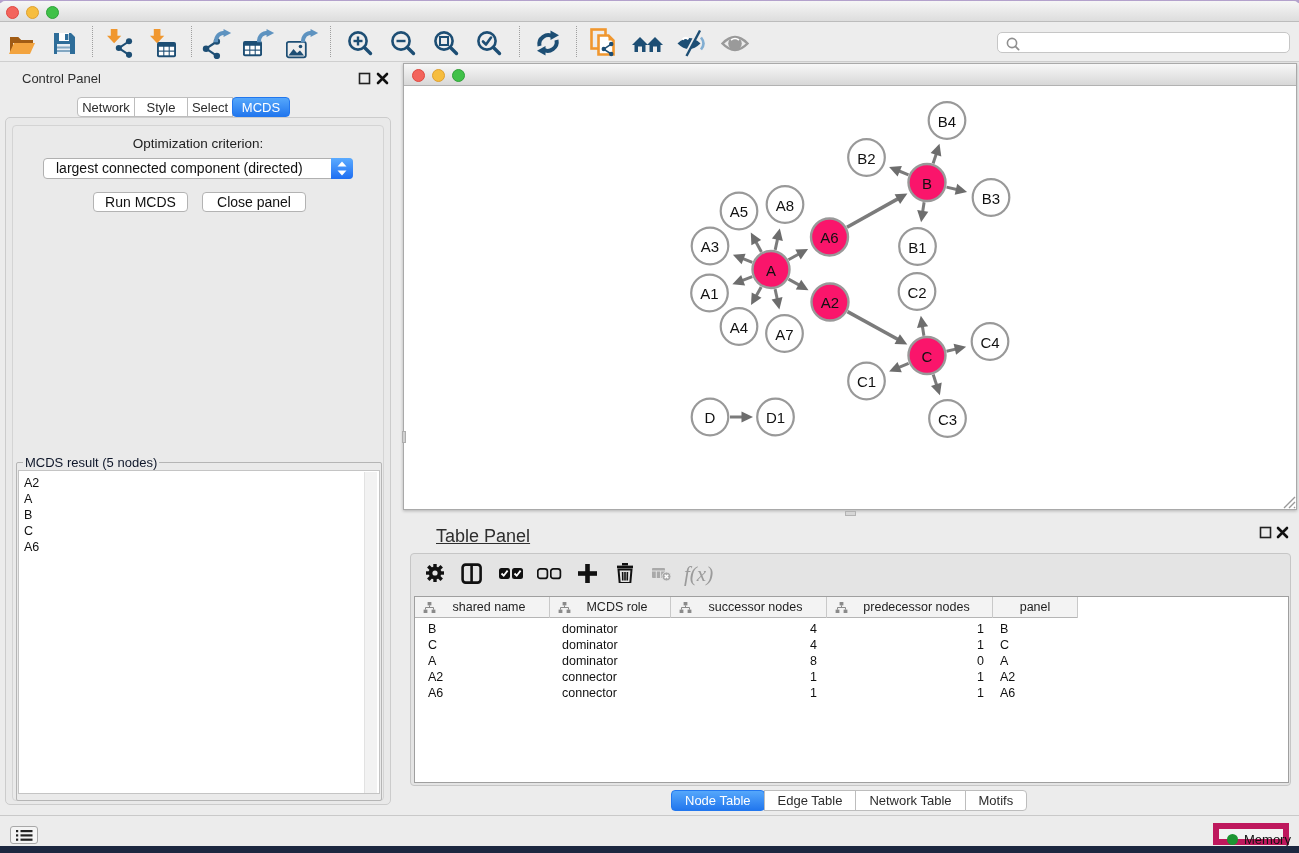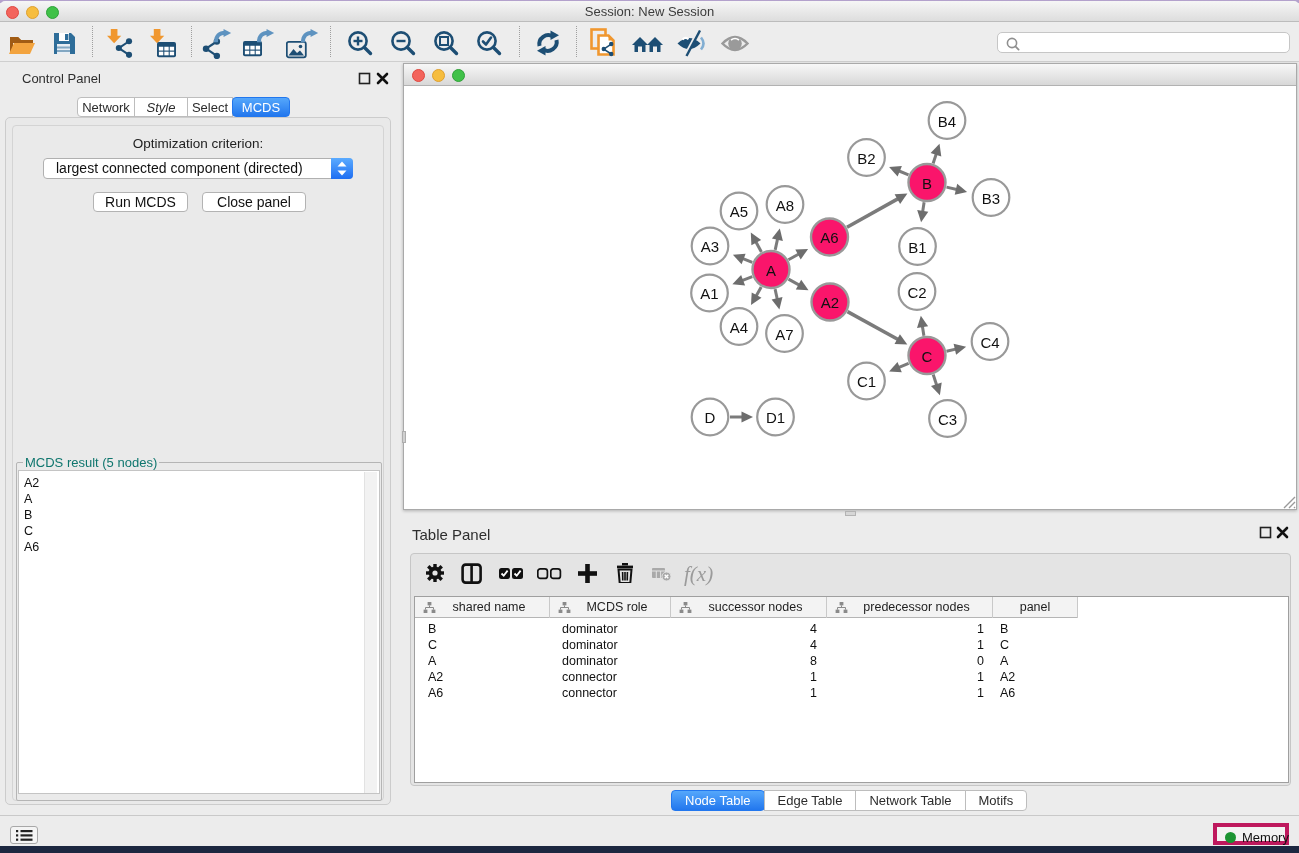--- a/index.html
+++ b/index.html
@@ -36,36 +36,36 @@
   .dropdown { left:43px; top:158px; width:310px; height:21px; background:#fff;
     border:1px solid #b0b0b0; border-radius:4px; font-size:14px; color:#111;
     line-height:19px; padding-left:12px; }
   .dd-btn { position:absolute; right:-1px; top:-1px; width:22px; height:21px;
     background:linear-gradient(#5babff,#1e6ef2); border-radius:0 4px 4px 0; }
   .btn { position:absolute; height:20px; background:#fff; border:1px solid #b3b3b3;
     border-radius:4px; font-size:14px; color:#111; text-align:center; line-height:18px; }
   .groupbox { left:16px; top:462px; width:366px; height:339px;
     border:1px solid #b5b5b5; border-radius:2px; }
   .group-label { position:absolute; left:6px; top:-8px; background:#eaeaea;
-    padding:0 2px; font-size:13px; color:#0f766e; }
+    padding:0 2px; font-size:13px; color:#0f172a; }
   .listbox { position:absolute; left:1px; top:7px; width:362px; height:324px;
     background:#fff; border:1px solid #c4c4c4; font-size:12.5px; color:#111; }
   .listbox .sb { position:absolute; right:2px; top:1px; width:13px; height:321px;
     background:#f2f2f2; border-left:1px solid #e2e2e2; }
   .li { padding-left:5px; height:16px; line-height:16px; }
   
   .gwin { left:403px; top:63px; width:894px; height:447px; background:#fff;
     border:1px solid #a9a9a9; box-shadow:0 1px 3px rgba(0,0,0,.25); }
   .gtitle { position:absolute; left:0; top:0; width:100%; height:22px;
     background:linear-gradient(#f7f7f7,#d8d8d8); border-bottom:1px solid #b2b2b2; }
   .gtitle .tl { position:absolute; top:5px; width:13px; height:13px; border-radius:50%; }
   .gtitle-text { position:absolute; top:4px; width:100%; text-align:center;
     font-size:13px; font-weight:bold; color:#3a3a3a; }
   
-  .tp-title { left:412px; top:526px; font-size:15px; color:#2e2e2e; }
+  .tp-title { left:436px; top:526px; font-size:18px; color:#2e2e2e;text-decoration:underline; }
   .tp-box { left:410px; top:553px; width:881px; height:233px; background:#e4e4e4;
     border:1px solid #c6c6c6; border-radius:4px; }
   .ttable { left:414px; top:596px; width:875px; height:187px; background:#fff;
     border:1px solid #9f9f9f; }
   .thead { position:absolute; left:0; top:0; height:21px; background:#f3f3f3;
     border-bottom:1px solid #b5b5b5; font-size:12.5px; color:#1e1e1e; }
   .thcell { position:absolute; top:0; height:21px; line-height:21px; text-align:center;
     border-right:1px solid #c9c9c9; }
   .trow { position:absolute; font-size:12.5px; color:#111; height:16px; line-height:16px; }
   .btabs { left:672px; top:790px; height:21px; display:flex;align-items:flex-end; }
@@ -73,33 +73,32 @@
     padding:0 13px; font-size:13px; color:#2c2c2c; margin-left:-1px; }
   .btab.sel { background:linear-gradient(#55a7fb,#2277ee); color:#fff;
     border-color:#2277ee; border-radius:4px; }
   .btab.last { border-radius:0 4px 4px 0; }
   
   .statusbar { left:0; top:815px; width:1299px; height:31px; background:#ececec;
     border-top:1px solid #c9c9c9; }
   .st-btn { position:absolute; left:10px; top:10px; width:28px; height:18px;
     background:#f4f4f4; border:1px solid #a8a8a8; border-radius:3px; }
   .mem-btn { position:absolute; right:10px; top:7px; width:76px; height:22px;
-    background:#f2f2f2; border:4px solid #be185d; font-size:13px; color:#111; }
+    background:#f2f2f2; border:6px solid #be185d; font-size:13px; color:#111; }
   .mem-dot { position:absolute; left:8px; top:5px; width:11px; height:11px;
     border-radius:50%; background:#1c9432; }
 </style>
 </head>
 <body>
 <div class="abs wall-top"></div>
 
 <div class="abs titlebar">
   <div class="tl" style="left:6px;background:#f3645c;border:1px solid #df4840;"></div>
   <div class="tl" style="left:26px;background:#f6bd3e;border:1px solid #dfa02f;"></div>
   <div class="tl" style="left:46px;background:#40c148;border:1px solid #2fa139;"></div>
-  <div class="title-text">Session: New Session</div>
 </div>
 
 <div class="abs toolbar" id="toolbar">
   <div class="sep" style="left:92px;"></div>
   <div class="sep" style="left:191px;"></div>
   <div class="sep" style="left:330px;"></div>
   <div class="sep" style="left:519px;"></div>
   <div class="sep" style="left:576px;"></div>
   <svg style="position:absolute;left:8px;top:9px;" width="28" height="25" viewBox="0 0 28 25">
       <path d="M2,6 L10,6 L13,9 L25,9 L25,12 L2,12 Z" fill="#a15c14"></path>
@@ -252,21 +251,21 @@
 <svg class="abs" style="left:358px;top:72px;" width="13" height="13" viewBox="0 0 13 13">
     <rect x="1.5" y="1.5" width="10" height="10" fill="none" stroke="#222" stroke-width="1.6"></rect>
   </svg>
 <svg class="abs" style="left:376px;top:72px;" width="13" height="13" viewBox="0 0 13 13">
     <path d="M2,2 L11,11 M11,2 L2,11" stroke="#111" stroke-width="2.6" stroke-linecap="round"></path>
   </svg>
 <div class="abs cp-outer"></div>
 <div class="abs cp-inner"></div>
 <div class="abs tabs">
   <div class="tab first" style="width:58px;">Network</div>
-    <div class="tab" style="width:54px;font-style:italic;">Style</div>
+    <div class="tab" style="width:54px;">Style</div>
     <div class="tab" style="width:46px;">Select</div>
     <div class="tab sel" style="width:58px;">MCDS</div>
 </div>
 <div class="abs opt-label">Optimization criterion:</div>
 <div class="abs dropdown">largest connected component (directed)
   <div class="dd-btn">
       <svg style="position:absolute;left:5px;top:2.5px;" width="12" height="15" viewBox="0 0 12 15">
         <path d="M6,0.5 L10.5,5.5 L1.5,5.5 Z" fill="#fff"></path>
         <path d="M6,14.5 L10.5,9.5 L1.5,9.5 Z" fill="#fff"></path>
       </svg>

